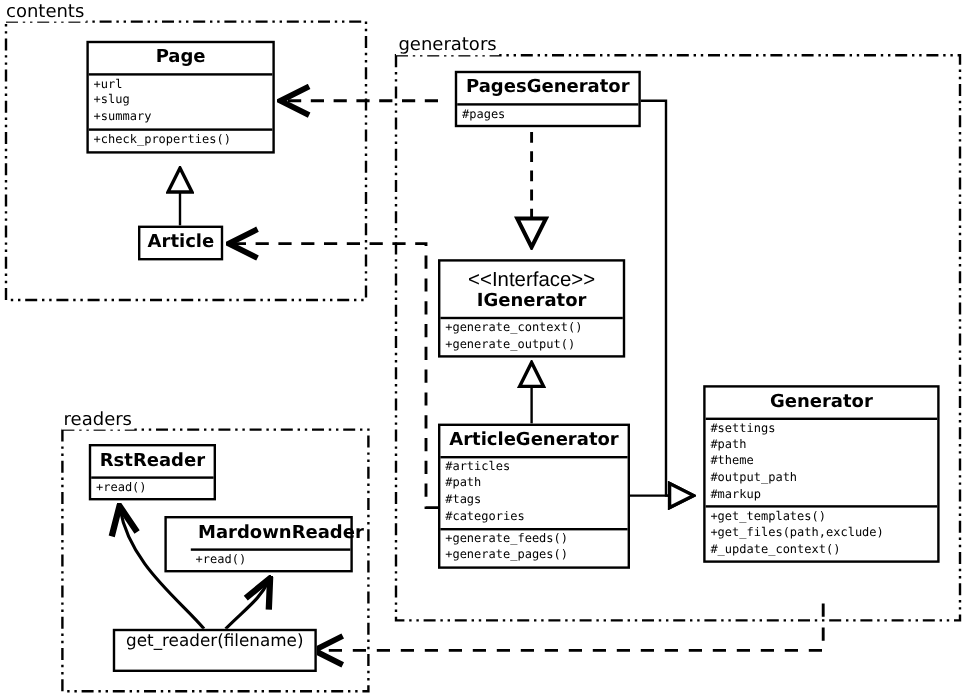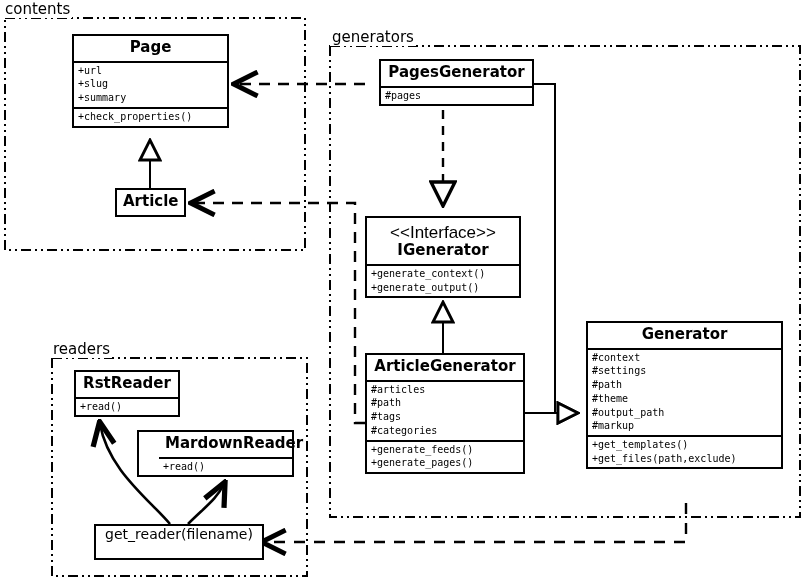--- a/index.html
+++ b/index.html
@@ -146,30 +146,30 @@
     </div>
     <div class="comp last">
       <div>+generate_feeds()</div>
       <div>+generate_pages()</div>
     </div>
   </div>
 
   <div class="cls" style="left:586px;top:321px;width:197px;">
     <div class="name">Generator</div>
     <div class="comp">
-      <div>#context</div>
       <div>#settings</div>
       <div>#path</div>
       <div>#theme</div>
       <div>#output_path</div>
       <div>#markup</div>
     </div>
     <div class="comp last">
       <div>+get_templates()</div>
       <div>+get_files(path,exclude)</div>
+      <div>#_update_context()</div>
     </div>
   </div>
 
   <div class="cls" style="left:74px;top:370px;width:106px;">
     <div class="name">RstReader</div>
     <div class="comp last">
       <div>+read()</div>
     </div>
   </div>
 

